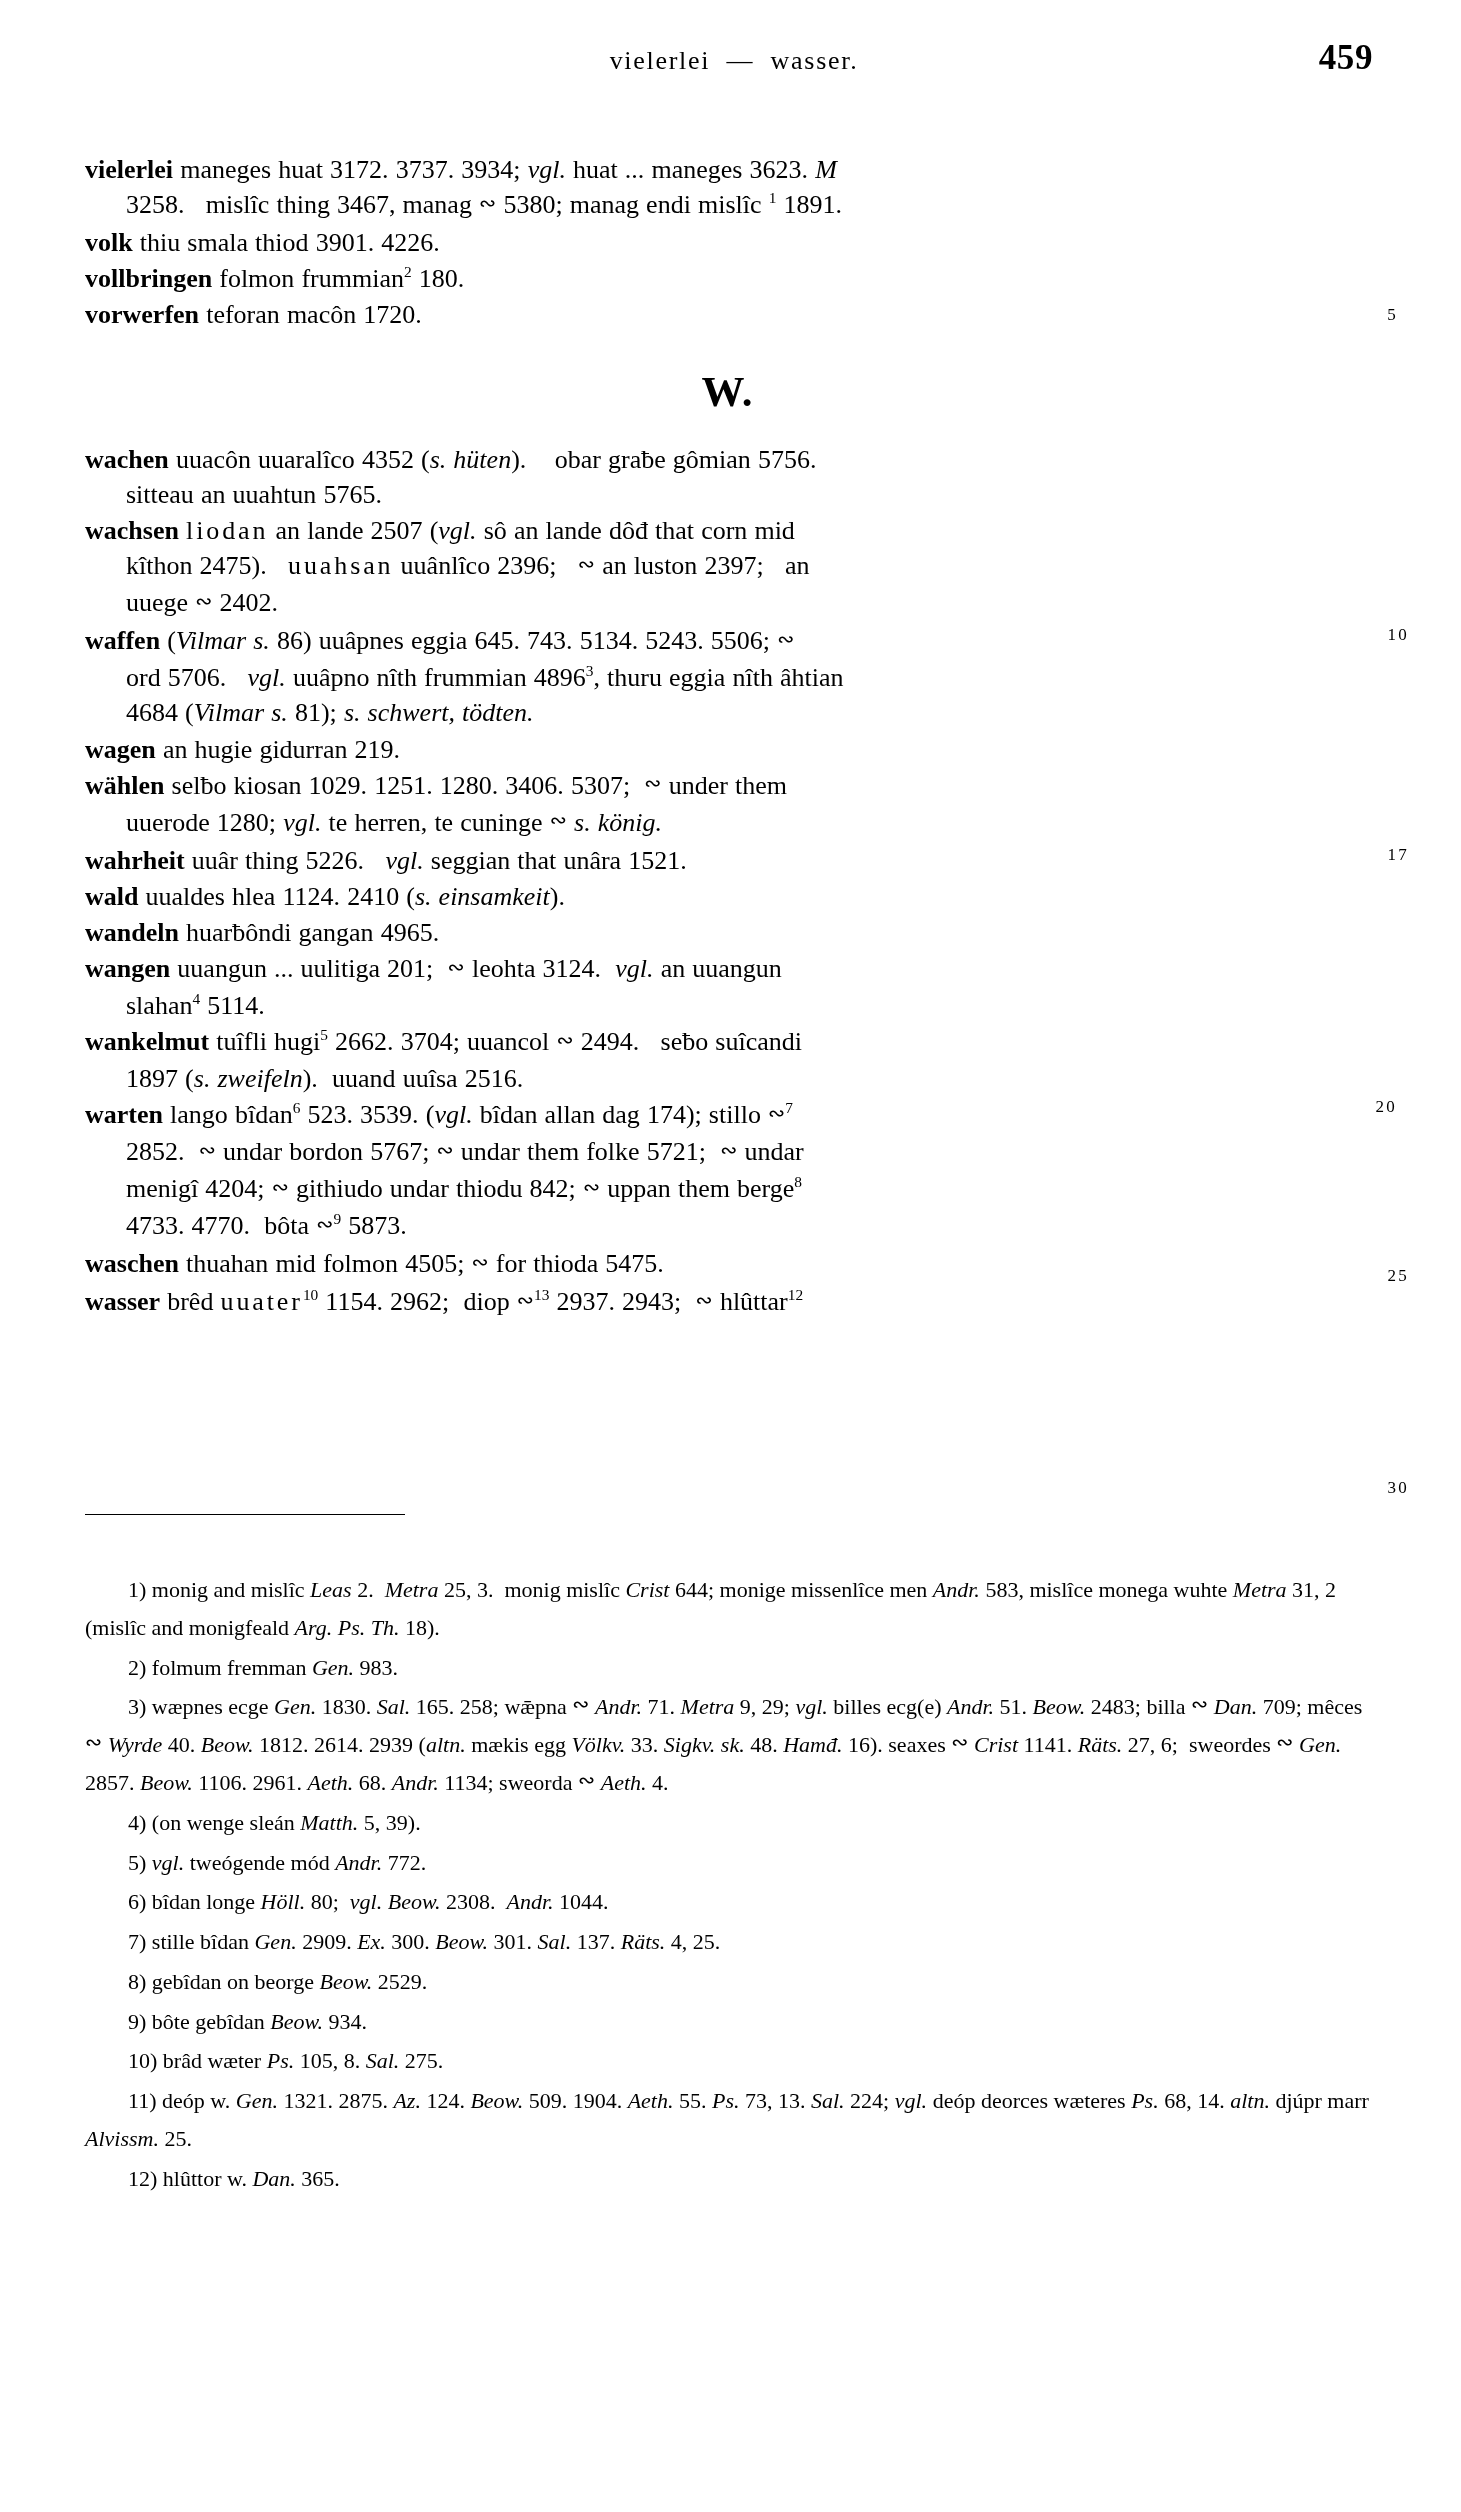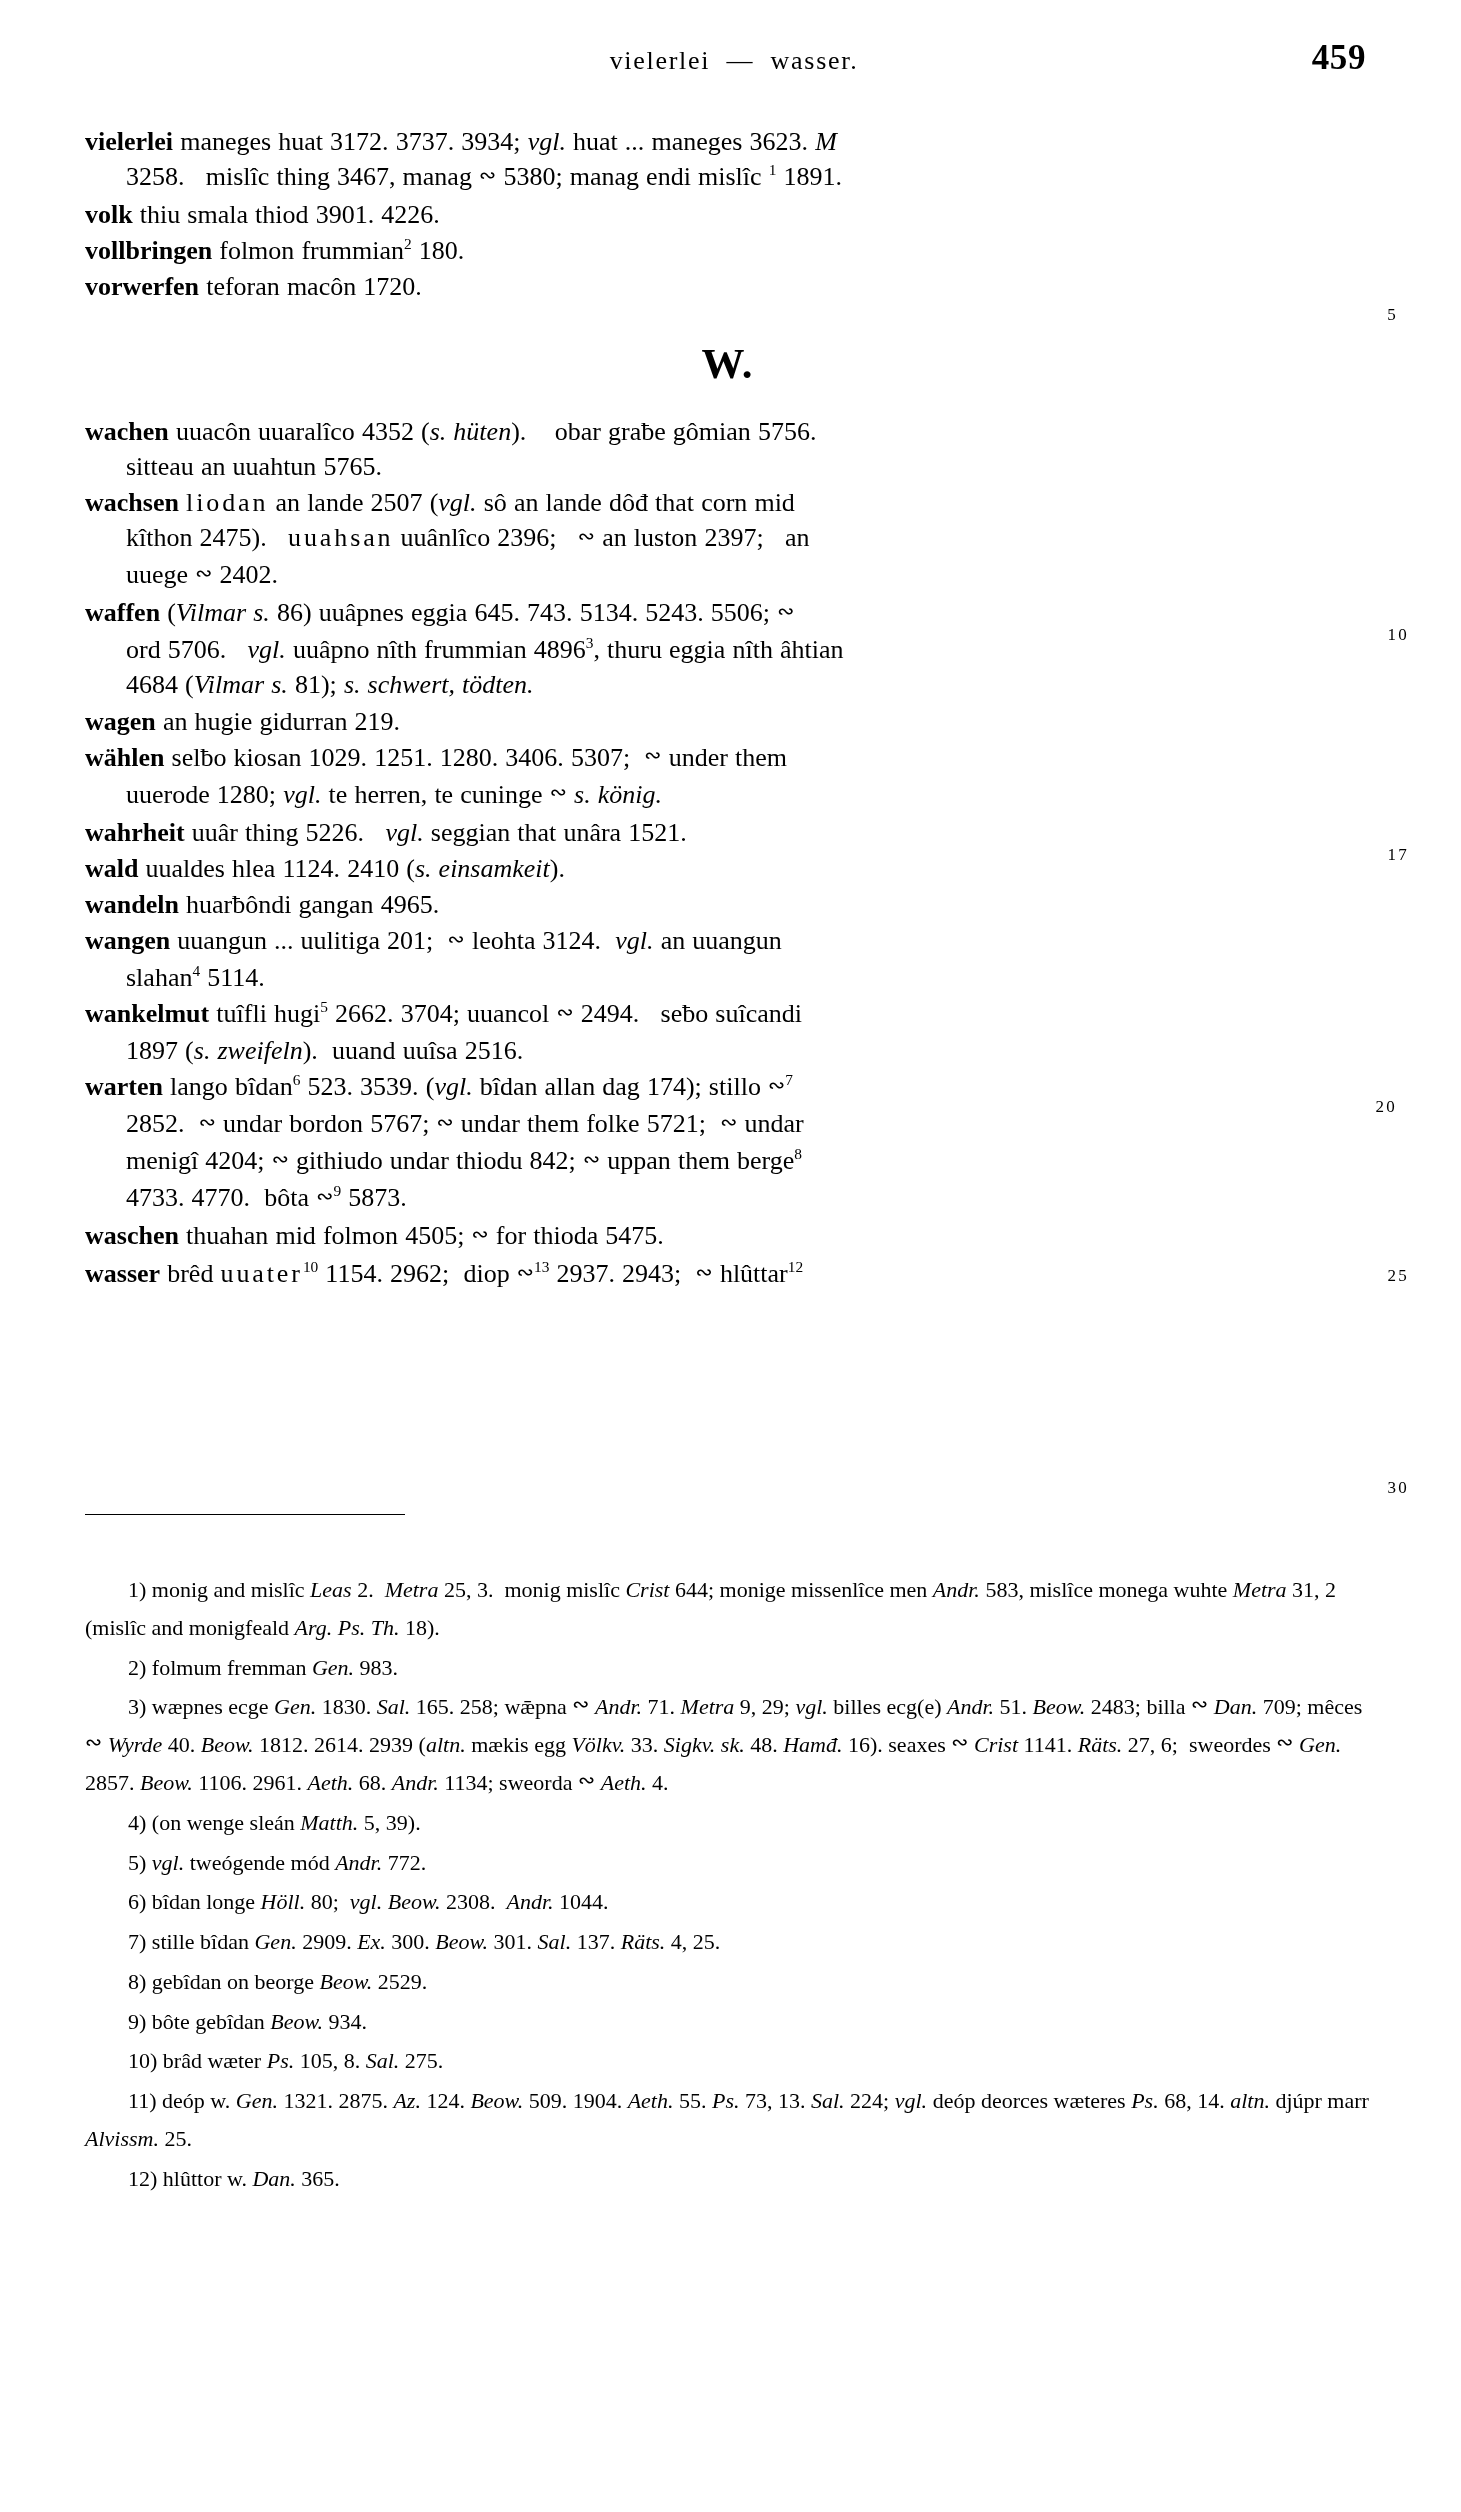--- a/index.html
+++ b/index.html
@@ -32,31 +32,31 @@
   .runhead-title {
     position: absolute;
     left: 0; right: 0;
     text-align: center;
     font-size: 26px;
     letter-spacing: 1.7px;
     white-space: pre;
   }
   .runhead-pageno {
     position: absolute;
-    right: 16px;
+    right: 9px;
     top: -8px;
     font-size: 35px;
     font-weight: bold;
     letter-spacing: 0.6px;
   }
 
   
   .body-block {
     position: absolute;
-    top: 124px;
+    top: 152px;
     left: 85px;
     width: 1285px;
   }
   .entry {
     font-size: 26px;
     line-height: 35px;
     text-indent: 0;
     padding-left: 41px;
     margin: 0 0 1.1px 0;
     white-space: normal;

